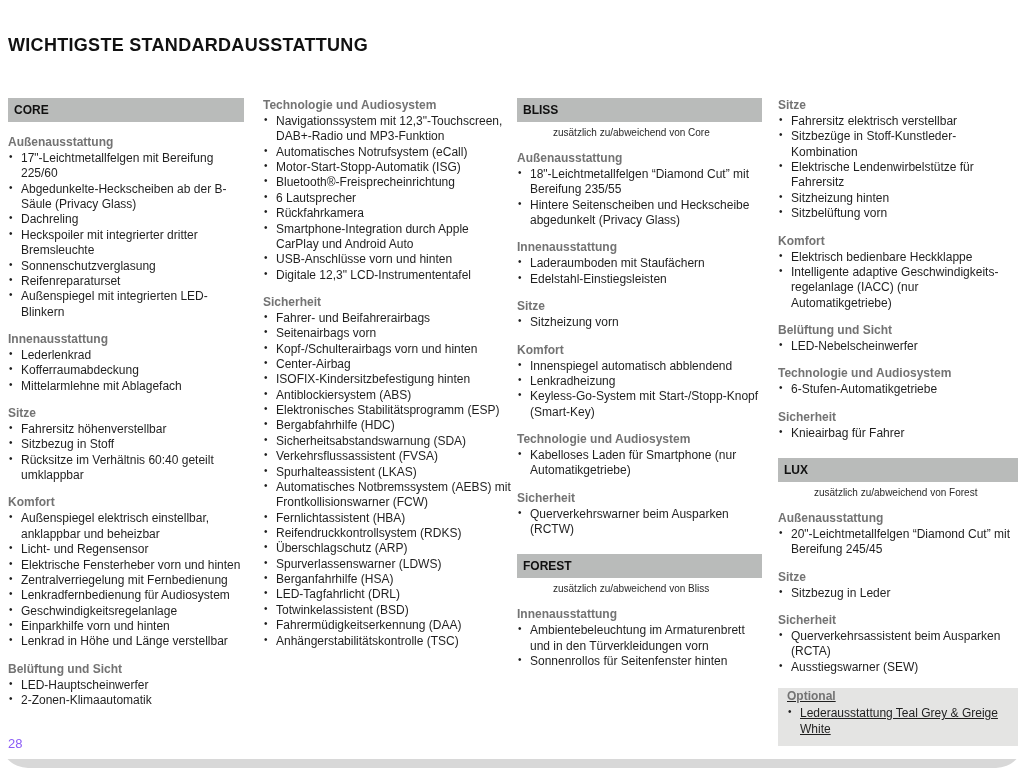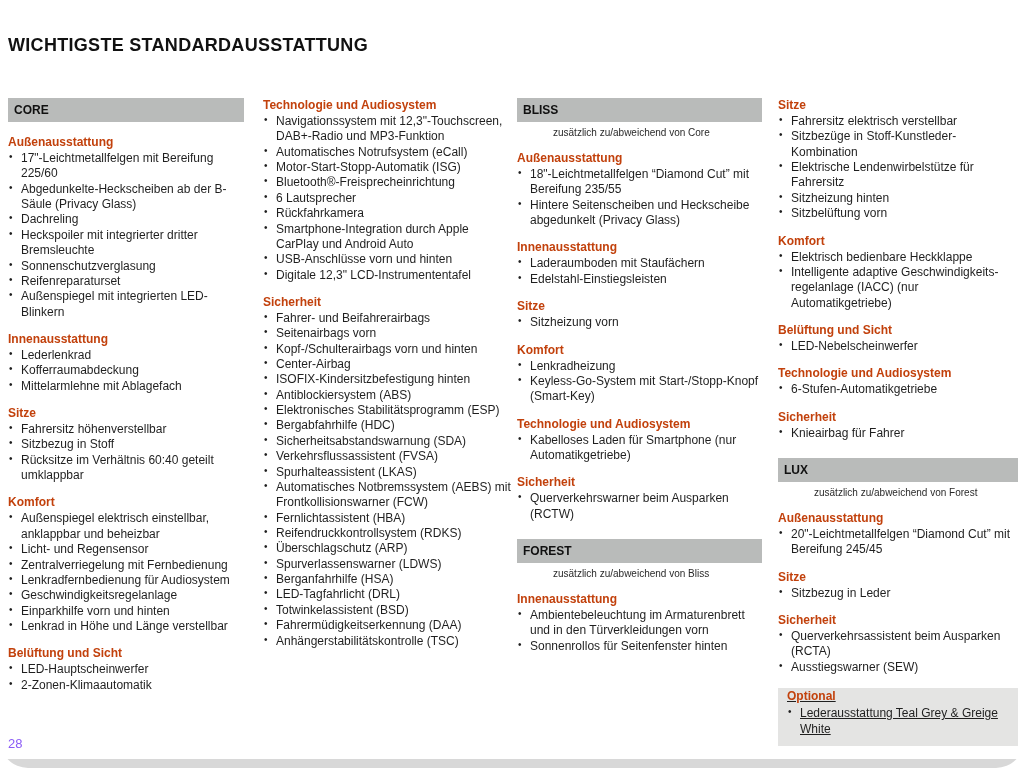--- a/index.html
+++ b/index.html
@@ -26,21 +26,21 @@
   .col4{left:778px;width:240px;}
   .tier-block{margin-bottom:13px;}
   .col > .tier-block:not(:first-child){margin-top:17px;}
   .tier-bar{
     background:var(--tier-bar-bg);color:#101010;
     font-size:12px;font-weight:bold;
     height:16px;line-height:16px;padding:4px 6px;
   }
   .tier-sub{font-size:10px;color:#2a2a2a;margin-top:5px;margin-left:36px;}
   .section{margin-bottom:12px;}
-  .section-heading{font-size:12px;font-weight:bold;margin:0 0 2px 0;color:#c2410c;}
+  .section-heading{font-size:12px;font-weight:bold;margin:0 0 2px 0;color:#737373;}
   .items{list-style:none;margin:0;padding:0;}
   .items li{
     position:relative;padding-left:13px;
     font-size:12px;line-height:1.28;color:var(--text);
   }
   .items li::before{
     content:"•";position:absolute;left:1px;top:0;font-size:10px;color:var(--text);
   }
   .optional-box{
     background:var(--optional-box-bg);
@@ -86,20 +86,21 @@
             <li>Fahrersitz höhenverstellbar</li>
             <li>Sitzbezug in Stoff</li>
             <li>Rücksitze im Verhältnis 60:40 geteilt umklappbar</li>
           </ul>
         </div>
         <div class="section">
           <h3 class="section-heading">Komfort</h3>
           <ul class="items">
             <li>Außenspiegel elektrisch einstellbar, anklappbar und beheizbar</li>
             <li>Licht- und Regensensor</li>
+            <li>Elektrische Fensterheber vorn und hinten</li>
             <li>Zentralverriegelung mit Fernbedienung</li>
             <li>Lenkradfernbedienung für Audiosystem</li>
             <li>Geschwindigkeitsregelanlage</li>
             <li>Einparkhilfe vorn und hinten</li>
             <li>Lenkrad in Höhe und Länge verstellbar</li>
           </ul>
         </div>
         <div class="section">
           <h3 class="section-heading">Belüftung und Sicht</h3>
           <ul class="items">
@@ -171,20 +172,21 @@
         </div>
         <div class="section">
           <h3 class="section-heading">Sitze</h3>
           <ul class="items">
             <li>Sitzheizung vorn</li>
           </ul>
         </div>
         <div class="section">
           <h3 class="section-heading">Komfort</h3>
           <ul class="items">
+            <li>Innenspiegel automatisch abblendend</li>
             <li>Lenkradheizung</li>
             <li>Keyless-Go-System mit Start-/Stopp-Knopf (Smart-Key)</li>
           </ul>
         </div>
         <div class="section">
           <h3 class="section-heading">Technologie und Audiosystem</h3>
           <ul class="items">
             <li>Kabelloses Laden für Smartphone (nur Automatikgetriebe)</li>
           </ul>
         </div>

